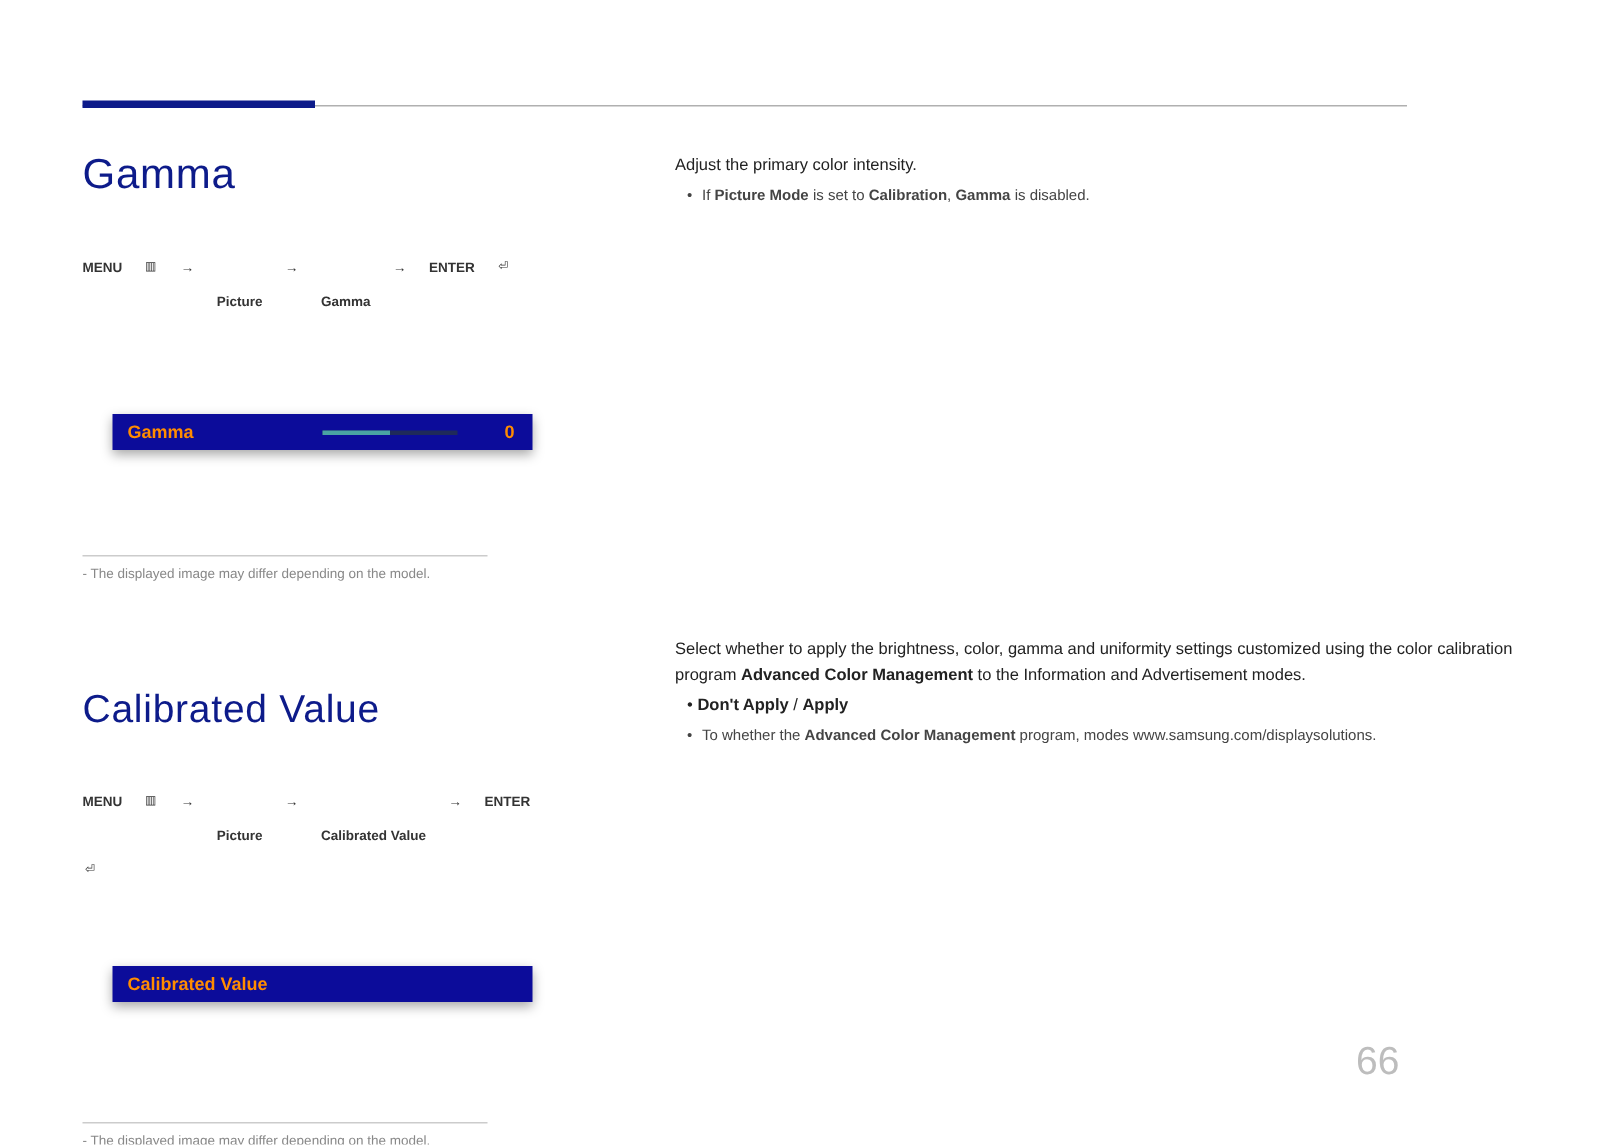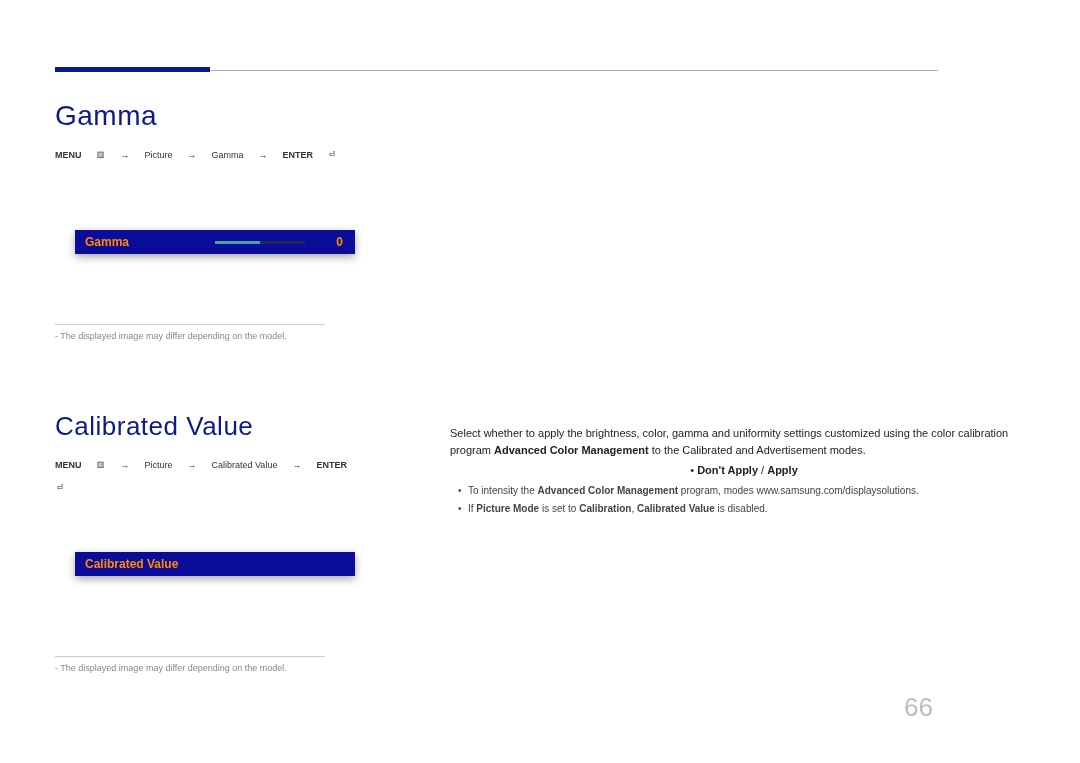--- a/index.html
+++ b/index.html
@@ -59,21 +59,21 @@
     font-size: 9px;
     color: #333;
     margin-bottom: 12px;
     display: flex;
     align-items: center;
     flex-wrap: wrap;
     gap: 14px;
   }
   .nav-line .m { font-weight: 700; font-size: 9px; }
   .nav-line .arrow { color:#333; font-size:9px; margin:0 1px;}
-  .nav-line .bold { font-weight:400; }
+  .nav-line .bold { font-weight:700;margin-top:46px; }
   .nav-line .ico {
     display:inline-block; width:8px; height:8px; 
     font-size:8px; line-height:8px; text-align:center;
     margin:0 1px;
   }
   .slim-hr {
     border: none;
     border-top: 1px solid #ccc;
     margin: 10px 0 6px 0;
     width: 270px;
@@ -219,33 +219,38 @@
     </div>
 
     <div class="ui-bar block-cal">
       <span>Calibrated Value</span>
     </div>
 
     <hr class="slim-hr" style="margin-top:80px;">
     <p class="caption">-  The displayed image may differ depending on the model.</p>
   </div>
 
+  <div class="right-col">
+    <p>Adjust the primary color intensity.</p>
+    <ul class="bullet-list">
+      <li>
+        <span>If </span><span class="b">Picture Mode</span><span> is set to </span><span class="b">Calibration</span><span>, </span><span class="b">Gamma</span><span> is disabled.</span>
+      </li>
+    </ul>
+  </div>
 
   <div class="right2">
     <p>
       <span>Select whether to apply the brightness, color, gamma and uniformity settings customized using the color calibration program</span>
-      <span class="bold">Advanced Color Management</span><span> to the Calibrated and Advertisement modes.</span>
+      <span class="bold">Advanced Color Management</span><span> to the Information and Advertisement modes.</span>
     </p>
-    <p style="margin-left:8px;text-align:center;">
+    <p style="margin-left:8px;">
       <span>• </span><span class="bold">Don't Apply</span><span> / </span><span class="bold">Apply</span>
     </p>
     <ul class="bullet-list">
       <li>
-        <span>To intensity the </span><span class="b">Advanced Color Management</span><span> program, modes www.samsung.com/displaysolutions.</span>
-      </li>
-      <li>
-        <span>If </span><span class="b">Picture Mode</span><span> is set to </span><span class="b">Calibration</span><span>, </span><span class="b">Calibrated Value</span><span> is disabled.</span>
+        <span>To whether the </span><span class="b">Advanced Color Management</span><span> program, modes www.samsung.com/displaysolutions.</span>
       </li>
     </ul>
   </div>
 
   <div class="page-num">66</div>
 </div>
 
 </body></html>

